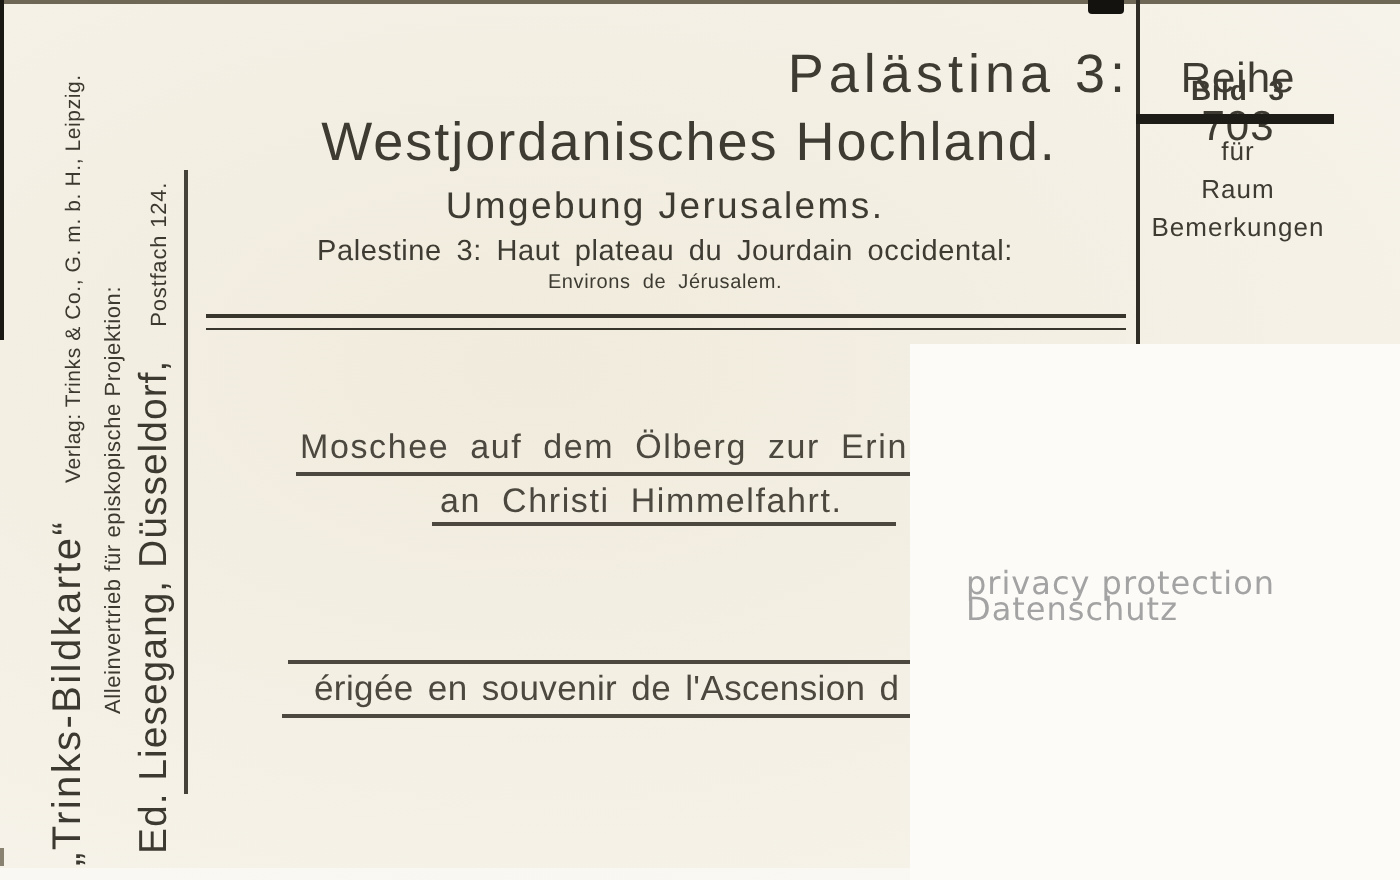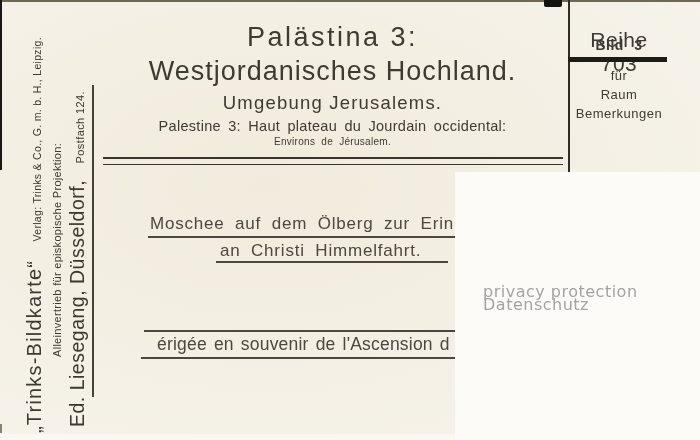--- a/index.html
+++ b/index.html
@@ -24,22 +24,22 @@
   .brand{font-size:20px;letter-spacing:1.2px;}
   .brand-note{font-size:10.5px;letter-spacing:0.3px;margin-left:14px;}
   .sidebar-line2{left:51px;top:357px;font-size:11px;letter-spacing:0.3px;}
   .sidebar-line3{left:66px;top:427px;}
   .distributor{font-size:19.5px;letter-spacing:0.5px;}
   .postbox{font-size:11px;letter-spacing:0.4px;margin-left:12px;}
   .vrule-left{position:absolute;left:92px;top:85px;width:1.5px;height:312px;background:#45423a;}
 
   
   .header{position:absolute;left:100px;top:0;width:465px;text-align:center;}
-  .h-de1{position:absolute;left:0;width:100%;top:22px;font-size:27px;letter-spacing:2.5px;}
-  .h-de2{position:absolute;left:0;width:100%;top:56px;font-size:27px;letter-spacing:1px;}
+  .h-de1{position:absolute;left:0;width:100%;top:22px;font-size:27px;letter-spacing:2.5px;text-align:right;}
+  .h-de2{position:absolute;left:12px;width:100%;top:56px;font-size:27px;letter-spacing:1px;}
   .h-de3{position:absolute;left:0;width:100%;top:92px;font-size:18.5px;letter-spacing:1.2px;}
   .h-fr1{position:absolute;left:0;width:100%;top:118px;font-size:14.5px;letter-spacing:0.3px;word-spacing:3px;}
   .h-fr2{position:absolute;left:0;width:100%;top:136px;font-size:10px;letter-spacing:0.3px;word-spacing:3px;}
   .dbl-rule-a{position:absolute;left:103px;top:157px;width:460px;height:1.8px;background:#38352c;}
   .dbl-rule-b{position:absolute;left:103px;top:163.5px;width:460px;height:1.8px;background:#38352c;}
 
   
   .vrule-right{position:absolute;left:568px;top:0;width:2px;height:172px;background:#2f2c26;}
   .series-box{position:absolute;left:570px;top:0;width:98px;text-align:center;}
   .series-no{position:absolute;left:0;width:100%;top:28px;font-size:21px;letter-spacing:0.5px;}

